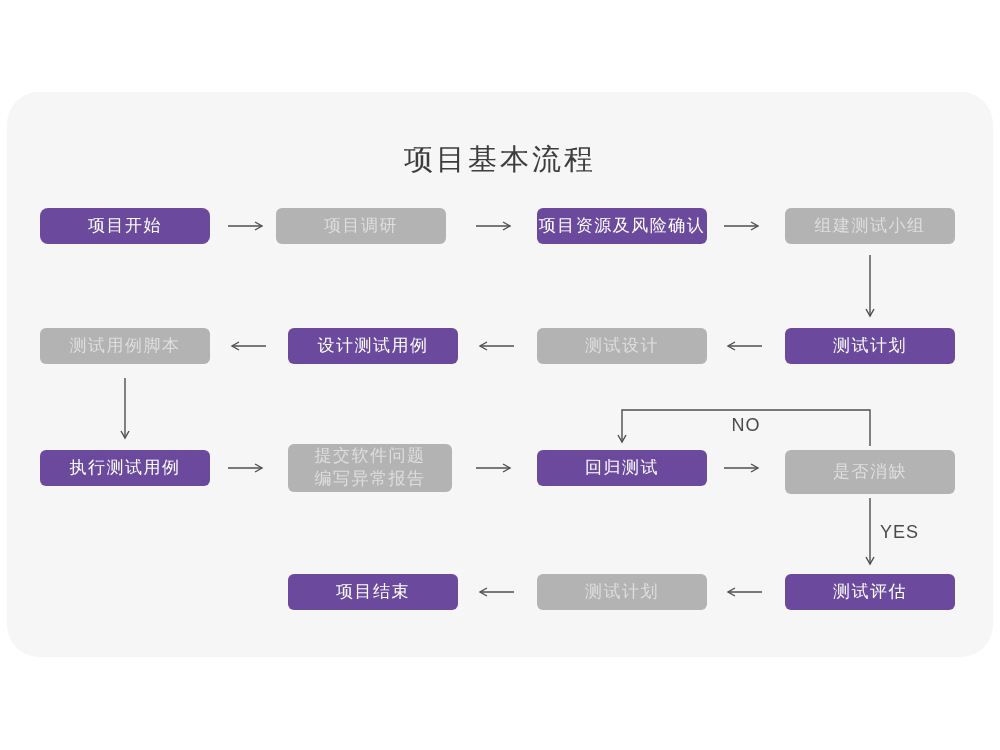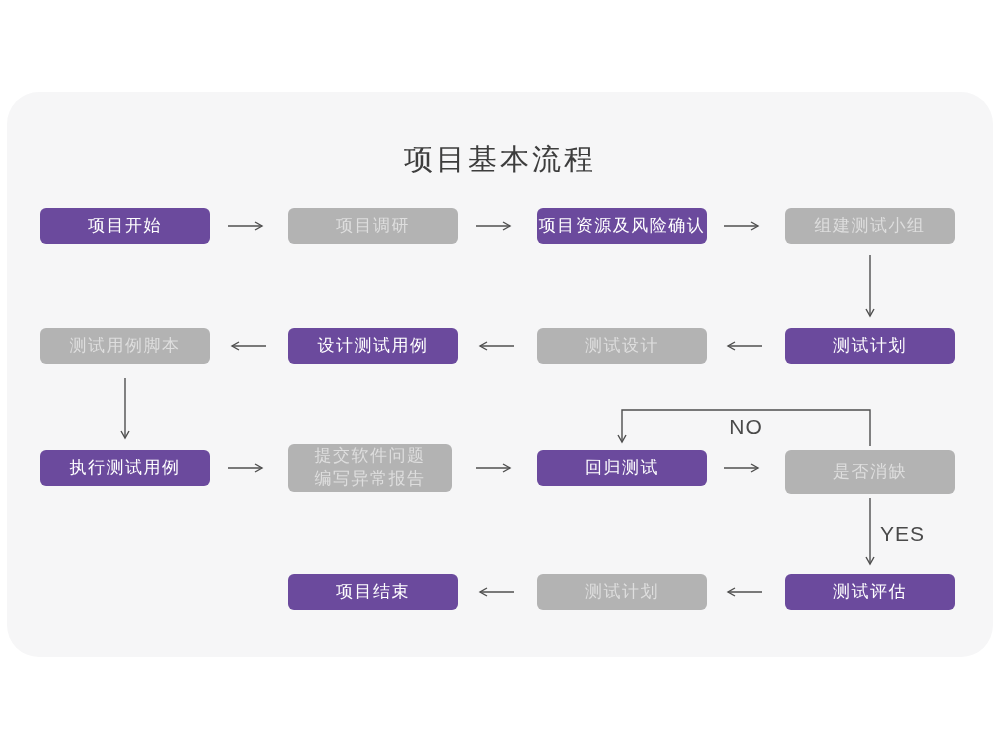--- a/index.html
+++ b/index.html
@@ -19,34 +19,34 @@
   }
   .node {
     position:absolute; display:flex; align-items:center; justify-content:center;
     border-radius:6px; font-size:17px; letter-spacing:1.5px;
     white-space:pre-line; text-align:center; line-height:1.35;
   }
   .node.purple { background:#6b4a9d; color:#ffffff; }
   .node.gray   { background:#b3b3b3; color:#dedede; }
   svg.arrows { position:absolute; left:0; top:0; pointer-events:none; }
   .flow-label {
-    position:absolute; font-size:21px; color:#4a4a4a; letter-spacing:1px;
+    position:absolute; font-size:18px; color:#4a4a4a; letter-spacing:1px;
   }
   .label-no  { left:718px; top:415px; width:56px; text-align:center; }
   .label-yes { left:880px; top:522px; }
 </style>
 </head>
 <body>
 
 <div class="card"></div>
 
 <div class="title">项目基本流程</div>
 
-<div class="node purple" style="left:40px;  top:208px; width:170px; height:36px;">项目开始</div>
-<div class="node gray" style="left:288px; top:208px; width:170px; height:36px;">项目调研</div>
+<div class="node purple" style="left:40px;  top:208px; width:170px; height:36px;border-radius:8px;">项目开始</div>
+<div class="node gray" style="left:276px; top:208px; width:170px; height:36px;">项目调研</div>
 <div class="node purple" style="left:537px; top:208px; width:170px; height:36px;text-align:center;">项目资源及风险确认</div>
 <div class="node gray" style="left:785px; top:208px; width:170px; height:36px;">组建测试小组</div>
 
 <div class="node purple" style="left:785px; top:328px; width:170px; height:36px;">测试计划</div>
 <div class="node gray" style="left:537px; top:328px; width:170px; height:36px;">测试设计</div>
 <div class="node purple" style="left:288px; top:328px; width:170px; height:36px;">设计测试用例</div>
 <div class="node gray" style="left:40px;  top:328px; width:170px; height:36px;">测试用例脚本</div>
 
 <div class="node purple" style="left:40px;  top:450px; width:170px; height:36px;text-align:center;">执行测试用例</div>
 <div class="node gray" style="left:288px; top:444px; width:164px; height:48px;">提交软件问题

